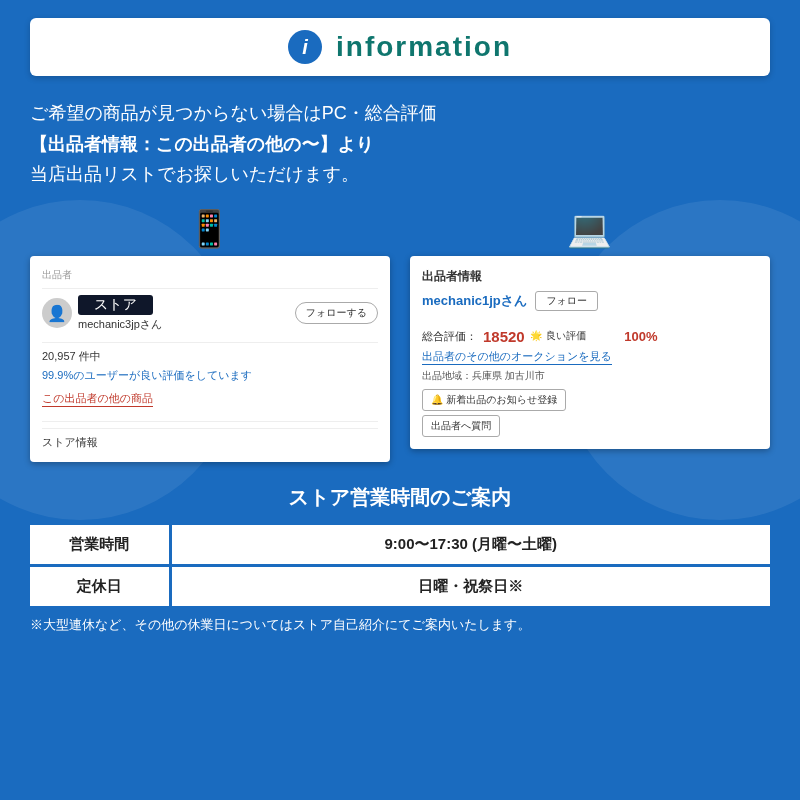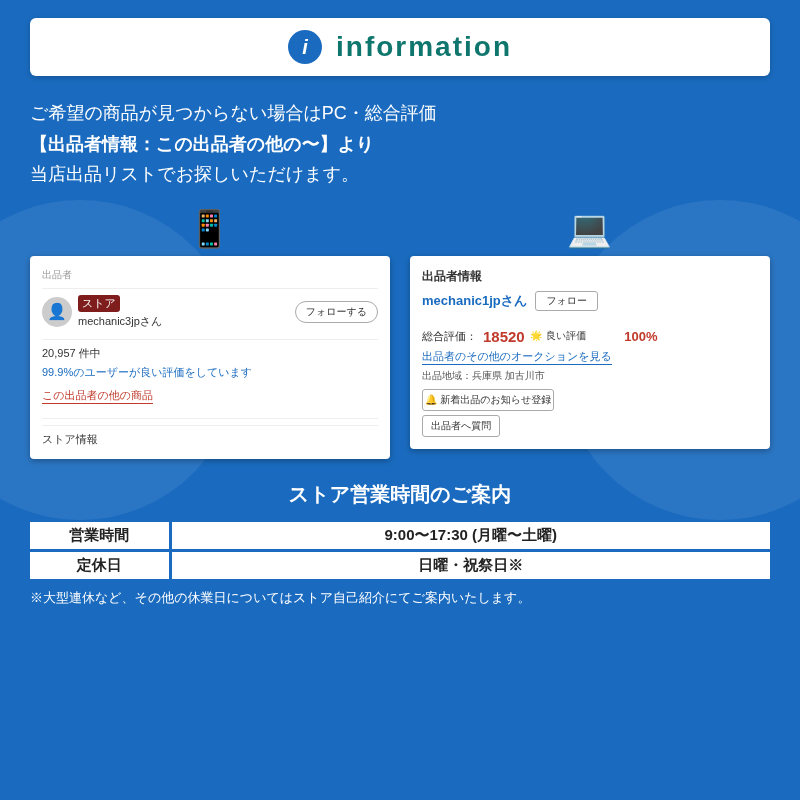--- a/index.html
+++ b/index.html
@@ -140,24 +140,24 @@
       width: 30px;
       height: 30px;
       border-radius: 50%;
       background: #ccc;
       display: flex;
       align-items: center;
       justify-content: center;
       font-size: 16px;
     }
     .sc-store-badge {
-      background: #7f1d1d;
-      color: white;
-      font-size: 11px;
-      padding: 1px 4px;
+      background: #0f172a;
+      color: white;
+      font-size: 14px;
+      padding: 1px 16px;
       border-radius: 3px;
       margin-bottom: 2px;
       display: inline-block;
     }
     .sc-seller-name {
       font-size: 11px;
       color: #333;
     }
     .sc-follow-btn {
       border: 1px solid #aaa;
@@ -253,21 +253,21 @@
       margin-bottom: 4px;
     }
     .sc-location {
       font-size: 10px;
       color: #555;
       margin-bottom: 6px;
     }
     .sc-btn-notify {
       border: 1px solid #aaa;
       border-radius: 3px;
-      padding: 3px 2px;
+      padding: 3px 8px;
       font-size: 10px;
       color: #333;
       background: white;
       margin-bottom: 4px;
       display: block;
       width: fit-content;
     }
     .sc-btn-question {
       border: 1px solid #aaa;
       border-radius: 3px;
@@ -294,21 +294,21 @@
       border-collapse: collapse;
       margin-bottom: 10px;
     }
     .hours-table tr {
       background: white;
     }
     .hours-table tr:first-child {
       border-bottom: 3px solid #1a6bbf;
     }
     .hours-table td {
-      padding: 4px 20px;
+      padding: 10px 20px;
       font-size: 15px;
       color: #222;
     }
     .hours-table td:first-child {
       font-weight: bold;
       width: 140px;
       text-align: center;
       border-right: 3px solid #1a6bbf;
     }
     .hours-table td:last-child {

